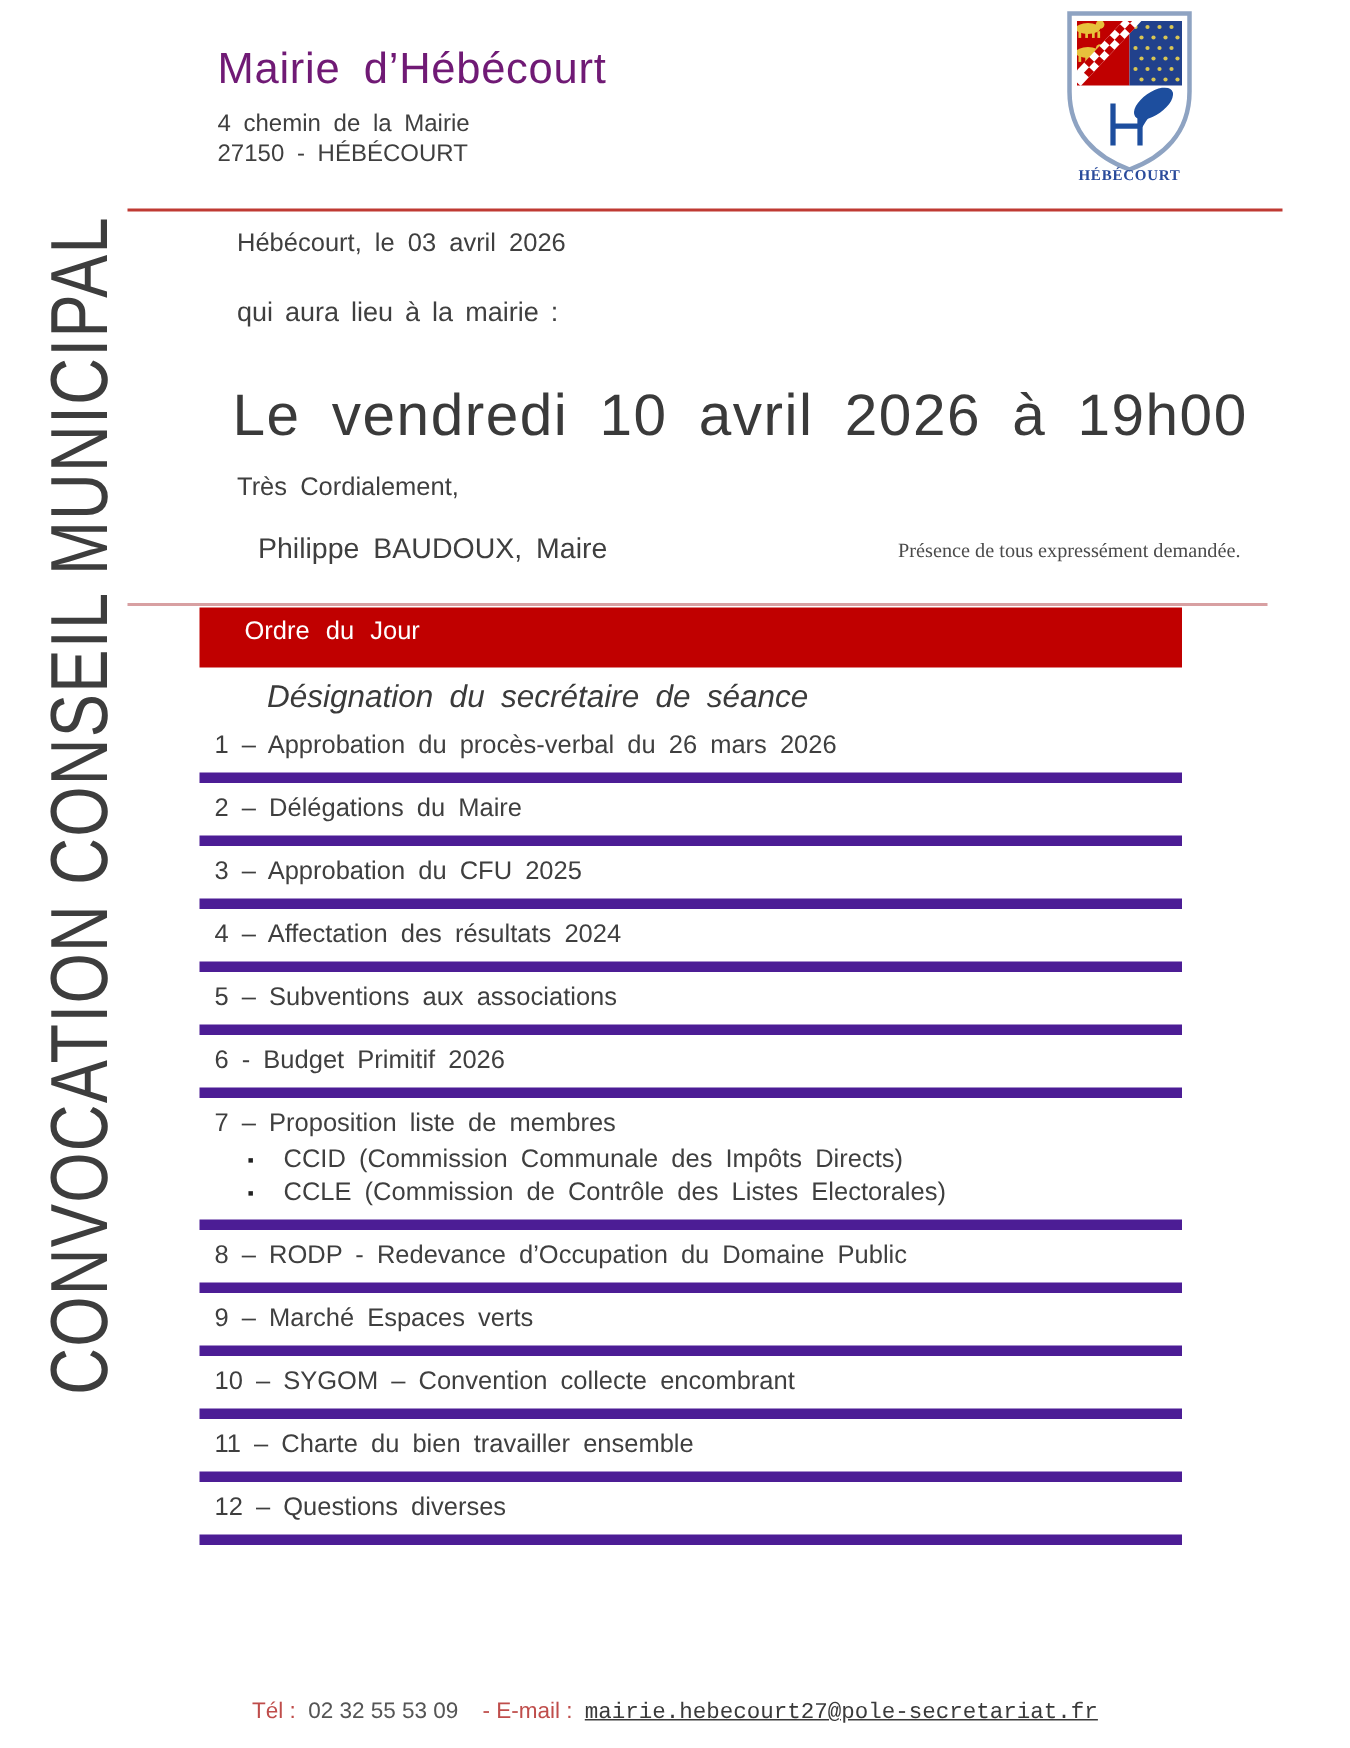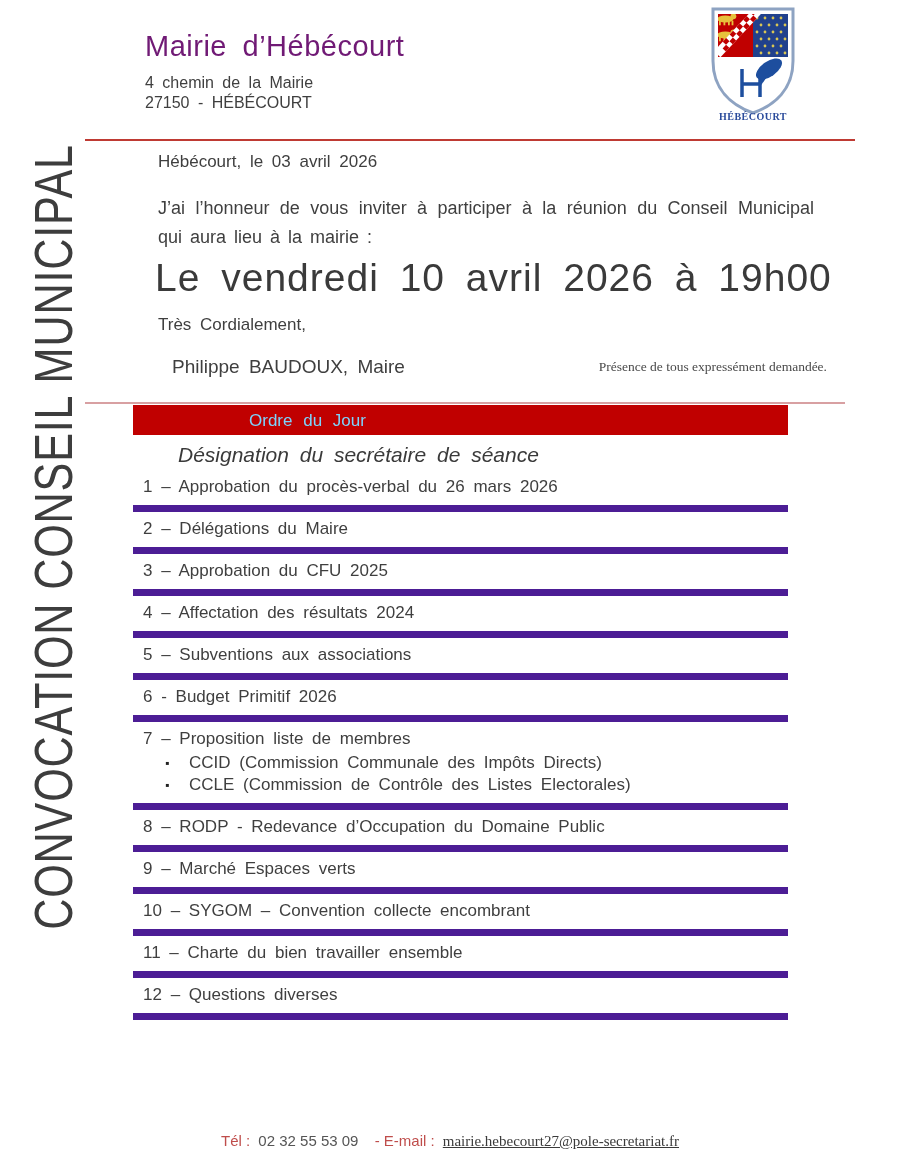--- a/index.html
+++ b/index.html
@@ -26,33 +26,33 @@
   
   .date-line{position:absolute;left:158px;top:152px;font-size:17px;word-spacing:4px;}
   .intro{position:absolute;left:158px;top:194px;width:656px;font-size:18px;line-height:29px;word-spacing:3px;}
   .intro .justify-line{text-align:justify;text-align-last:justify;}
   .meeting-title{position:absolute;left:155px;top:256px;font-size:39px;font-weight:300;letter-spacing:1px;word-spacing:9px;color:#3a3a3a;}
   .closing{position:absolute;left:158px;top:315px;font-size:17px;word-spacing:4px;}
   .signature{position:absolute;left:172px;top:356px;font-size:19px;word-spacing:4px;}
   .presence-note{position:absolute;right:73px;top:359px;font-family:"Liberation Serif",serif;font-size:13.5px;color:#4a4a4a;}
   
   .agenda{position:absolute;left:133px;top:405px;width:655px;}
-  .agenda-banner{background:#c00000;height:30px;line-height:31px;color:#7dd3fc;
-    font-size:17px;padding-left:116px;word-spacing:6px;box-sizing:border-box;}
+  .agenda-banner{background:#c00000;height:40px;line-height:31px;color:#ffffff;
+    font-size:17px;padding-left:30px;word-spacing:6px;box-sizing:border-box;}
   .agenda-secretary{font-style:italic;font-size:21px;padding:8px 0 3px 45px;word-spacing:5px;color:#3a3a3a;}
   .agenda-item{border-bottom:7px solid #4c1d95;padding:6px 0 7px 10px;font-size:17px;line-height:22px;word-spacing:4px;}
   .agenda-sublist{list-style:none;margin:2px 0 0 0;padding:0 0 0 22px;}
   .agenda-sublist li{position:relative;padding-left:24px;line-height:22px;}
   .agenda-sublist li::before{content:"▪";position:absolute;left:0;top:0;font-size:12px;color:#222;}
   
   .footer{position:absolute;left:0;top:1132px;width:100%;text-align:center;font-size:15px;}
   .footer .red{color:#bf4d4b;}
   .footer .tel-number{color:#555555;margin:0 6px 0 4px;}
   .footer .email-label{margin-left:6px;}
-  .footer .email-link{font-family:Liberation Serif, serif;color:#3a3a3a;text-decoration:underline;margin-left:4px;}
+  .footer .email-link{font-family:Liberation Mono, monospace;color:#3a3a3a;text-decoration:underline;margin-left:4px;}
 </style>
 </head>
 <body>
 
 <div class="vertical-title">CONVOCATION CONSEIL MUNICIPAL</div>
 
 <div class="header">
   <div class="header-title">Mairie d’Hébécourt</div>
   <div class="header-address">
     <div>4 chemin de la Mairie</div>
@@ -135,21 +135,20 @@
   </g>
   <text x="48" y="115" text-anchor="middle" font-family="Liberation Serif, serif" font-size="10" font-weight="bold" fill="#2a4b9b" letter-spacing="0.5">HÉBÉCOURT</text>
 </svg>
 
 <div class="rule-top"></div>
 <div class="rule-thin"></div>
 
 <div class="date-line">Hébécourt, le 03 avril 2026</div>
 
 <div class="intro">
-  <div class="justify-line">J’ai l’honneur de vous inviter à participer à la réunion du Conseil Municipal</div>
   <div>qui aura lieu à la mairie :</div>
 </div>
 
 <div class="meeting-title">Le vendredi 10 avril 2026 à 19h00</div>
 <div class="closing">Très Cordialement,</div>
 <div class="signature">Philippe BAUDOUX, Maire</div>
 <div class="presence-note">Présence de tous expressément demandée.</div>
 
 <div class="agenda">
   <div class="agenda-banner">Ordre du Jour</div>

